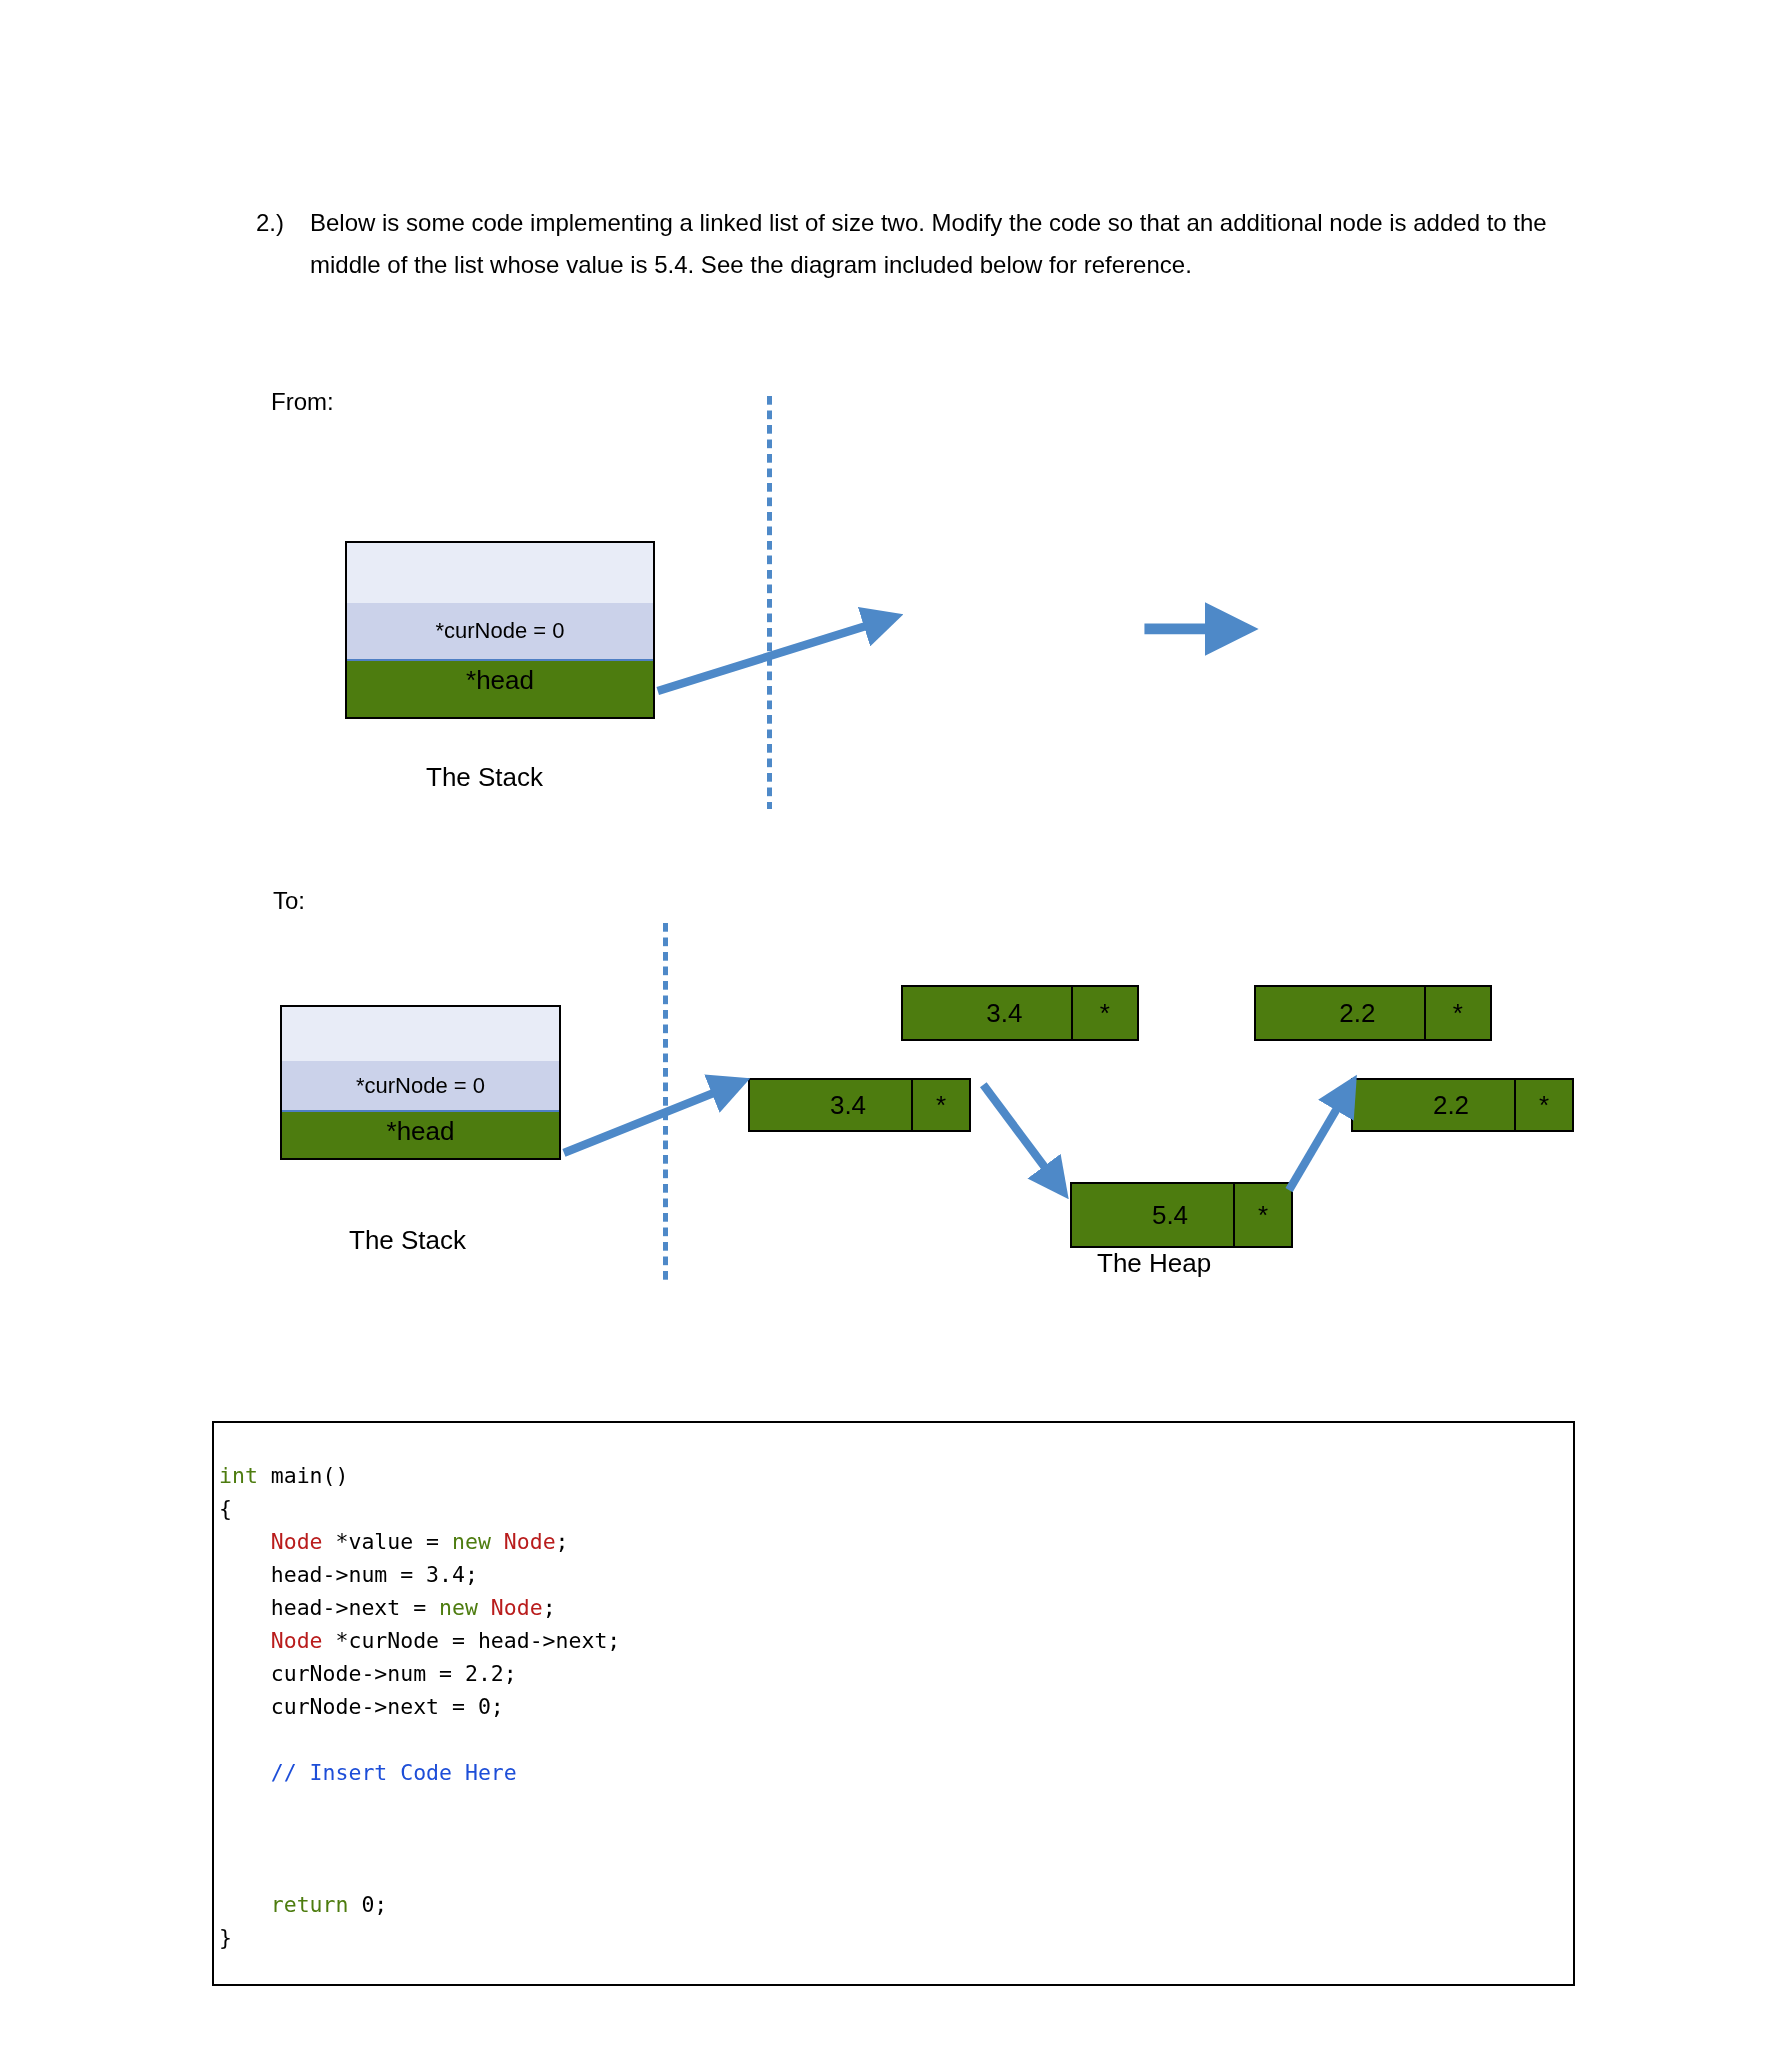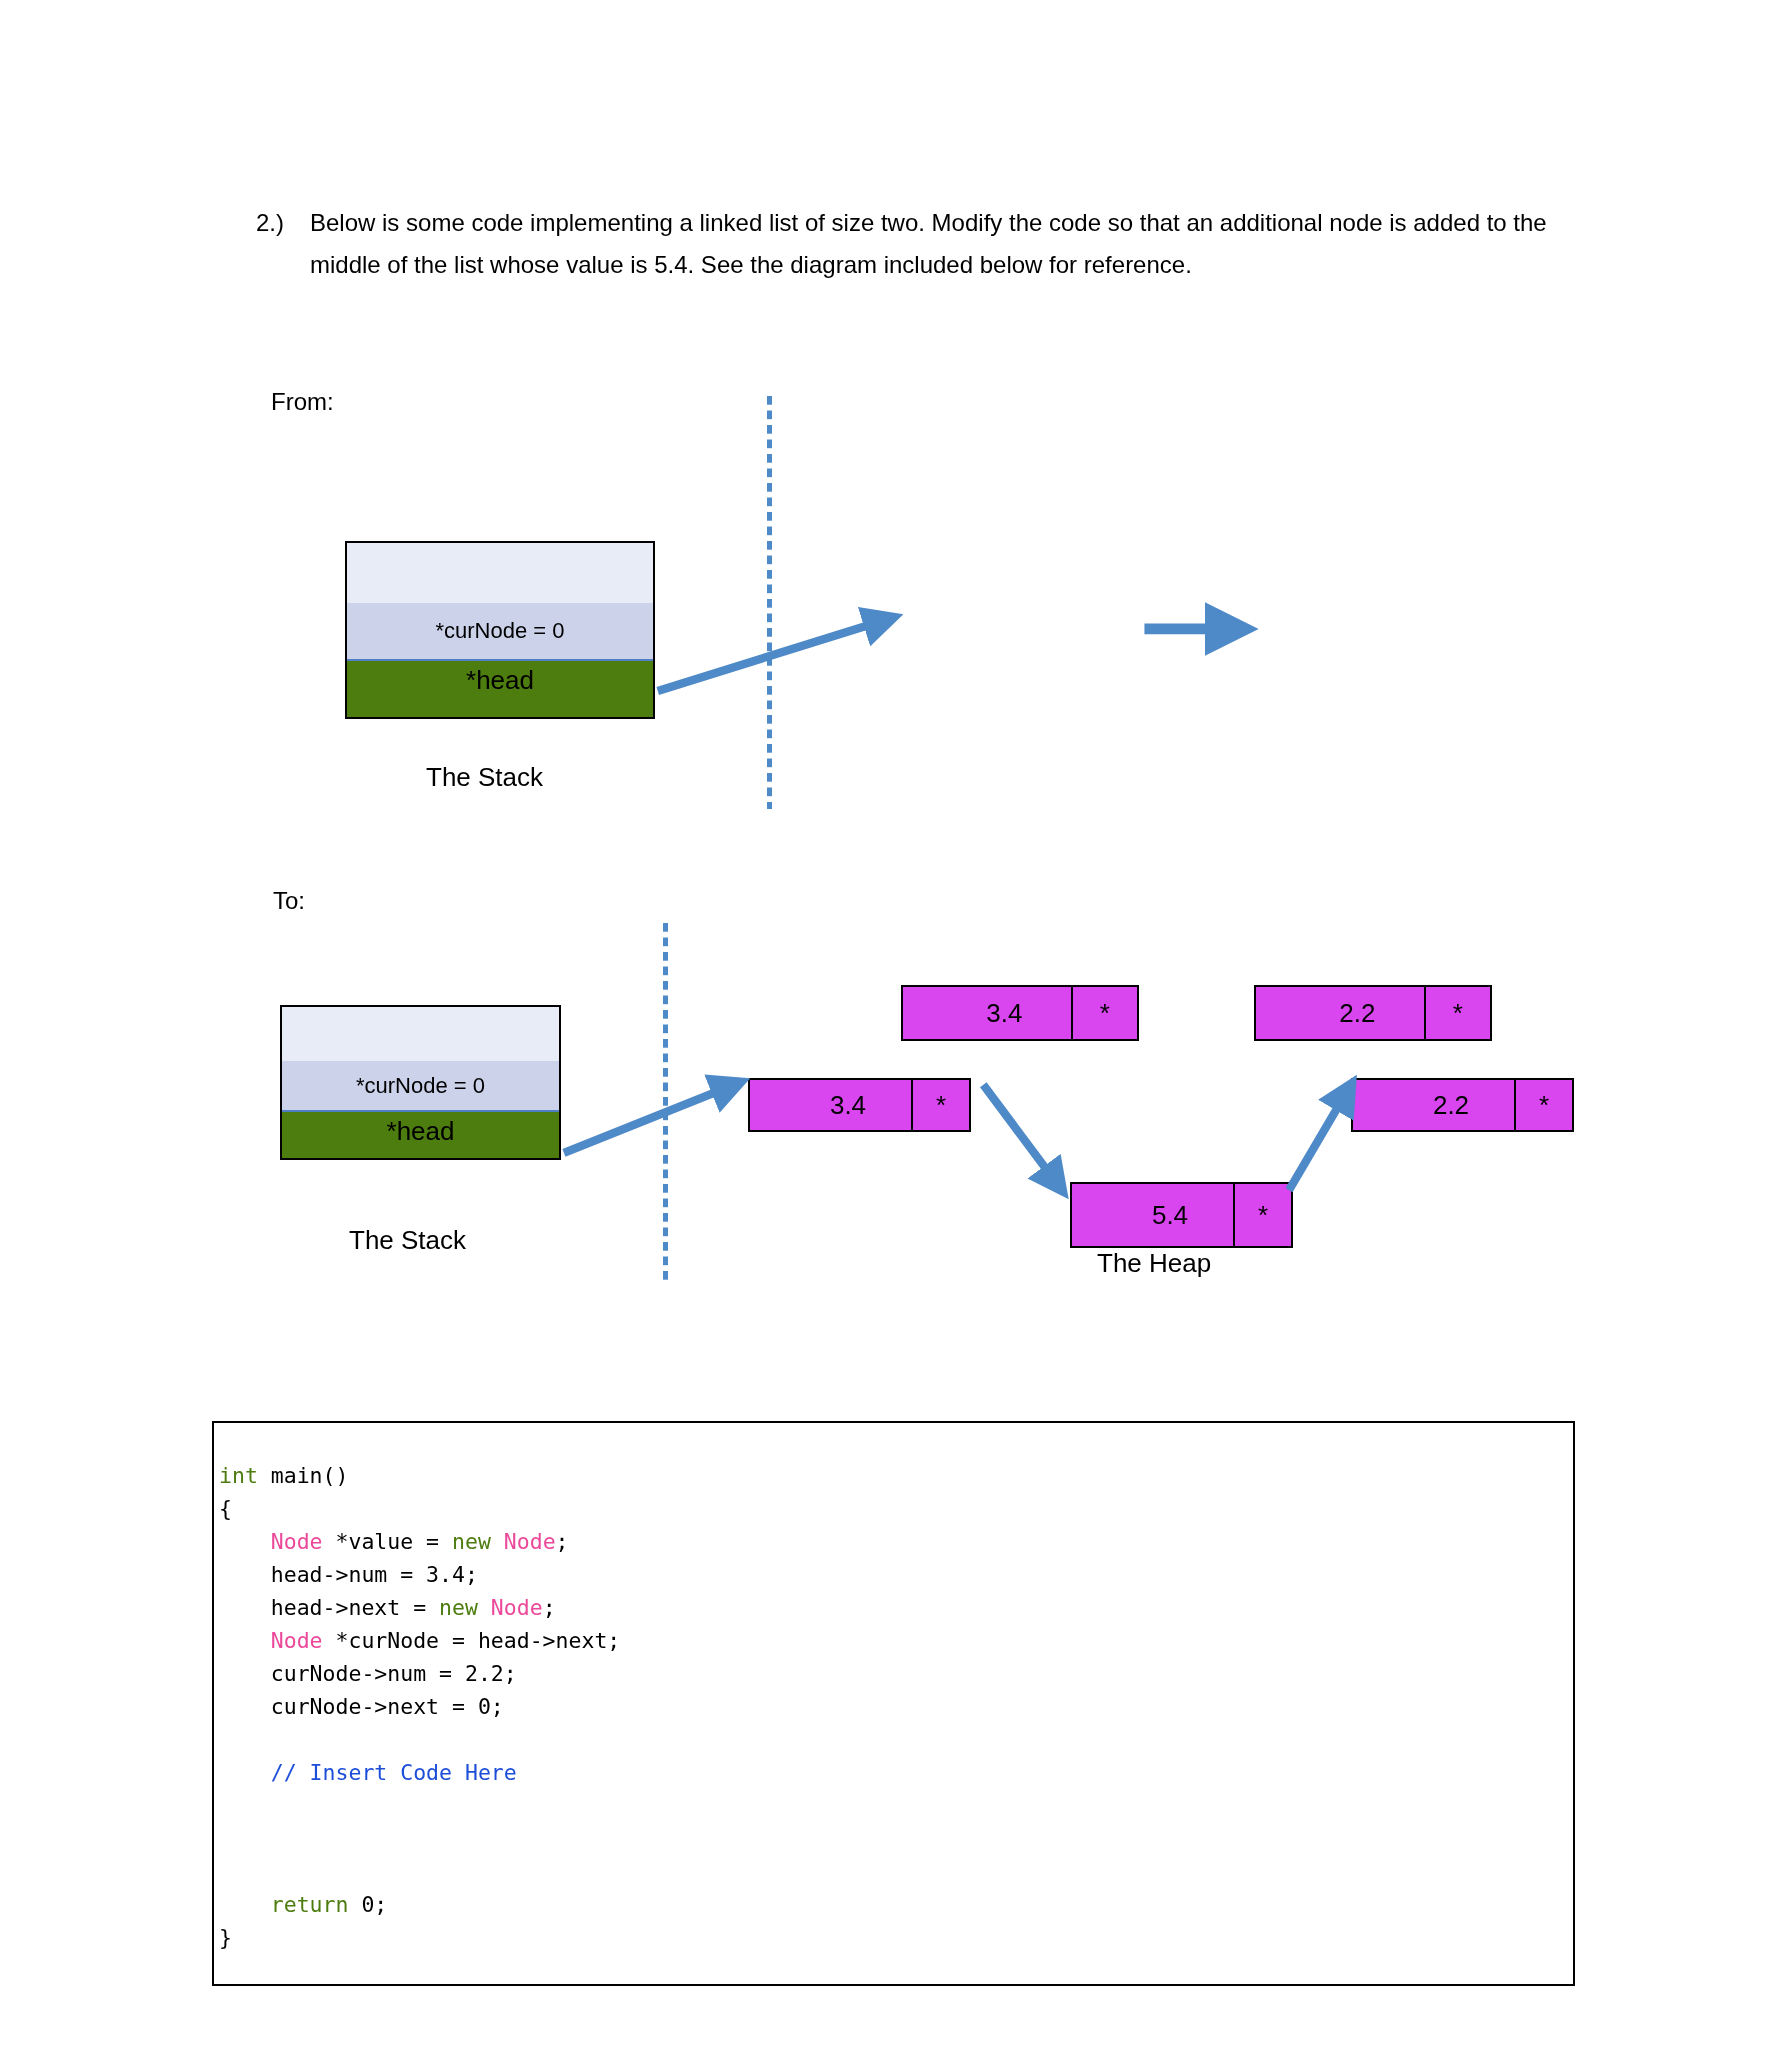--- a/index.html
+++ b/index.html
@@ -103,21 +103,21 @@
     line-height: 31px;
     white-space: nowrap;
   }
 
   
   .node {
     position: absolute;
     display: flex;
     border: 2.1px solid #000000;
     box-sizing: border-box;
-    background: #d946ef;
+    background: #4d7c0f;
     padding-left: 35px;
   }
   .node-val {
     display: flex;
     align-items: center;
     justify-content: center;
     font-size: 26px;
     box-sizing: border-box;
   }
   .node-ptr {
@@ -153,21 +153,21 @@
     position: absolute;
     left: 219px;
     top: 1459px;
     font-family: "DejaVu Sans Mono", "Liberation Mono", monospace;
     font-size: 21.5px;
     line-height: 33px;
     white-space: pre;
     color: #000000;
   }
   .kw   { color: #4d7c0f; }
-  .type { color: #ec4899; }
+  .type { color: #b91c1c; }
   .cmt  { color: #1d4ed8; }
 </style>
 </head>
 <body>
 
 <div class="question-block">
   <div class="question-row">
     <div class="q-number">2.)</div>
     <div class="q-text"><span>Below is some code implementing a linked list of size two. Modify the code so that an additional node is added to the </span><b>middle</b><span> of the list whose value is 5.4. See the diagram included below for reference.</span></div>
   </div>

